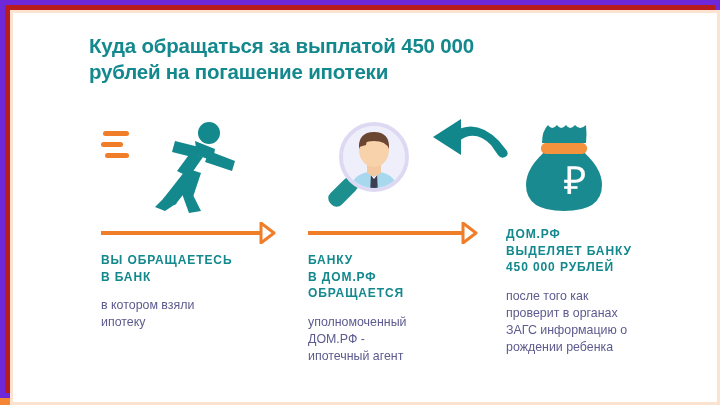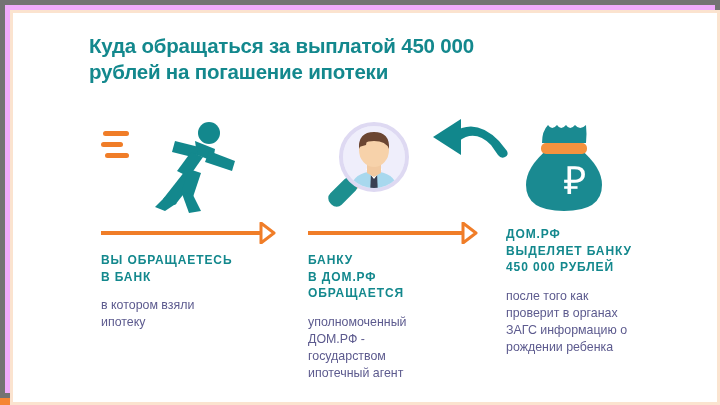--- a/index.html
+++ b/index.html
@@ -5,22 +5,22 @@
   html,body{margin:0;padding:0;}
   body{
     width:720px;height:405px;
     background:#f58634;
     font-family:"Liberation Sans", sans-serif;
     overflow:hidden;
   }
   .frame{
     position:absolute;left:0;top:0;width:720px;height:398px;
     box-sizing:border-box;
-    border:5px solid #737373;
-    background:#f0abfc;
+    border:5px solid #6d28d9;
+    background:#b91c1c;
   }
   .inner-line{
     position:absolute;left:5px;top:5px;
     width:710px;height:395px;
     box-sizing:border-box;
     border:3px solid #fbe3cf;
     background:#ffffff;
     pointer-events:none;
   }
   .canvas{
@@ -199,21 +199,20 @@
 
       <div class="heading">
         <span class="ln">БАНКУ</span>
         <span class="ln">В ДОМ.РФ</span>
         <span class="ln">ОБРАЩАЕТСЯ</span>
       </div>
 
       <div class="body-txt">
         <span class="ln">уполномоченный</span>
         <span class="ln">ДОМ.РФ -</span>
-        <span class="ln">государством</span>
         <span class="ln">ипотечный агент</span>
       </div>
     </div>
 
     <div class="col col-3">
 
       <div class="icon-box">
         <svg width="125" height="105" viewBox="0 0 125 105" style="position:absolute;left:2px;top:0px;">
 
           <path d="M40 36 Q18 54 18 72 Q18 98 56 98 Q94 98 94 72 Q94 54 72 36 Z" fill="#1a8a91"></path>

